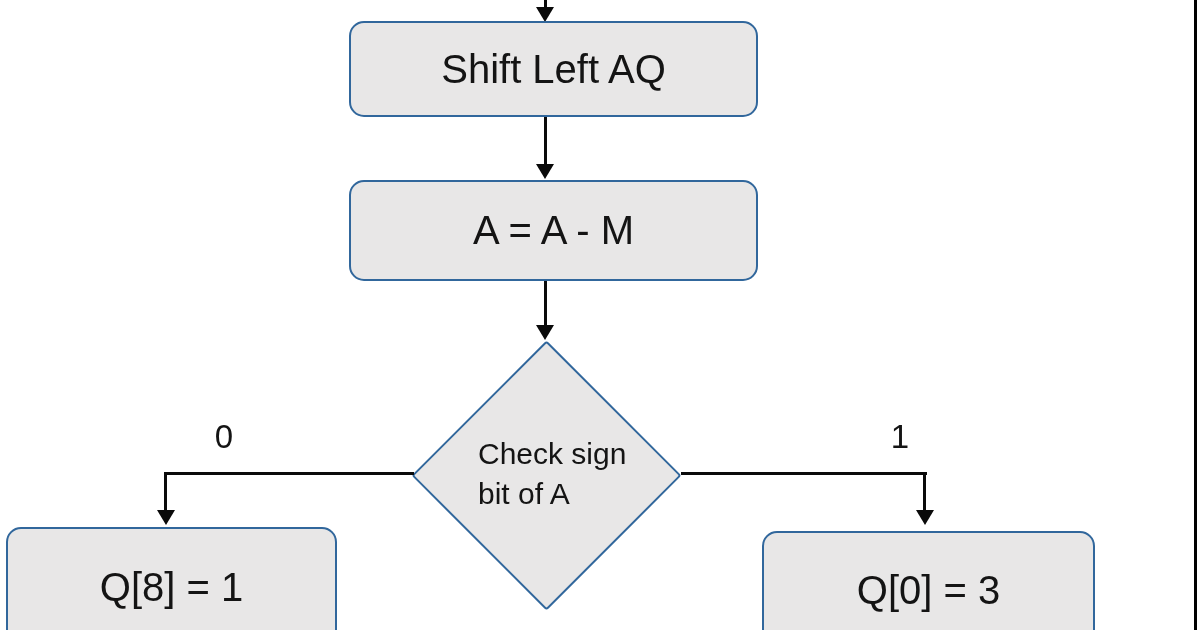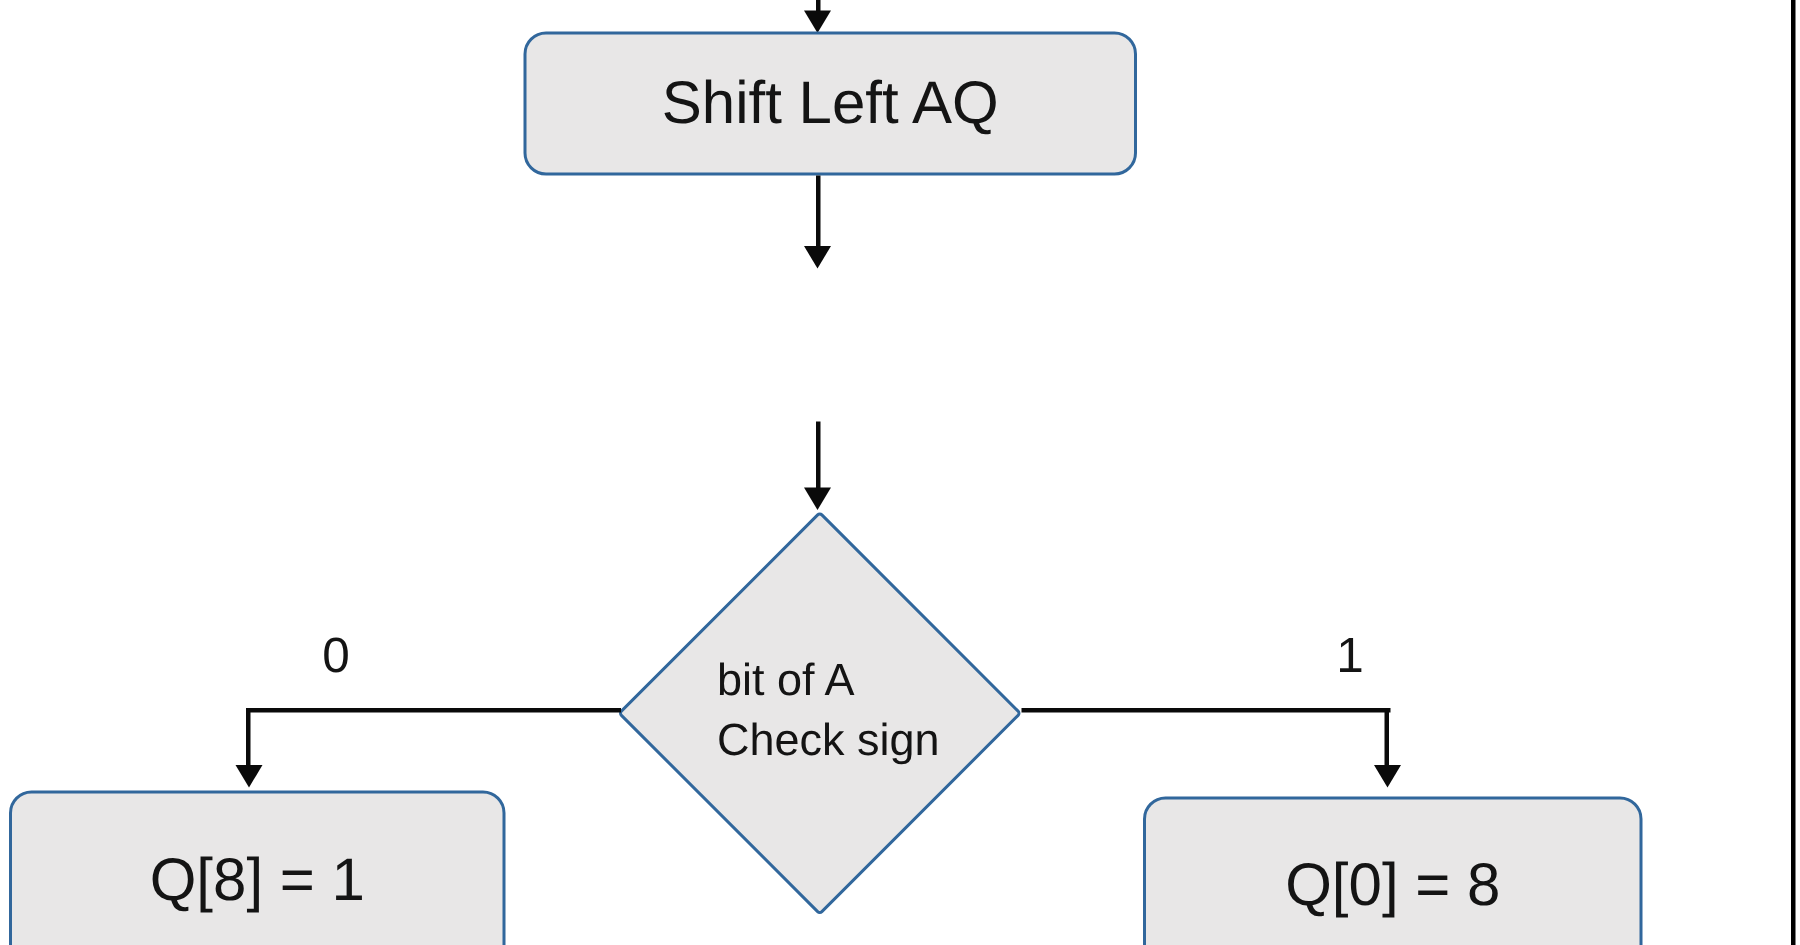--- a/index.html
+++ b/index.html
@@ -96,43 +96,46 @@
   <div class="vline line-a"></div>
   <div class="arrowhead-down head-a"></div>
 
   <div class="node node-shift">
     <span>Shift Left AQ</span>
   </div>
 
   <div class="vline line-b"></div>
   <div class="arrowhead-down head-b"></div>
 
+  <div class="node node-sub">
+    <span>A = A - M</span>
+  </div>
 
   <div class="vline line-c"></div>
   <div class="arrowhead-down head-c"></div>
 
   <div class="diamond"></div>
   <div class="diamond-label">
+    <div>Check sign</div>
     <div>bit of A</div>
-    <div>Check sign</div>
   </div>
 
   <div class="branch-label label-0">0</div>
   <div class="hline hline-left"></div>
   <div class="vline vline-left"></div>
   <div class="arrowhead-down head-left"></div>
 
   <div class="node node-q1">
     <span>Q[8] = 1</span>
   </div>
 
   <div class="branch-label label-1">1</div>
   <div class="hline hline-right"></div>
   <div class="vline vline-right"></div>
   <div class="arrowhead-down head-right"></div>
 
   <div class="node node-q0">
-    <div>Q[0] = 8</div>
+    <div>Q[0] = 3</div>
   </div>
 
   <div class="frame-right"></div>
 
 </div>
 
 </body></html>

